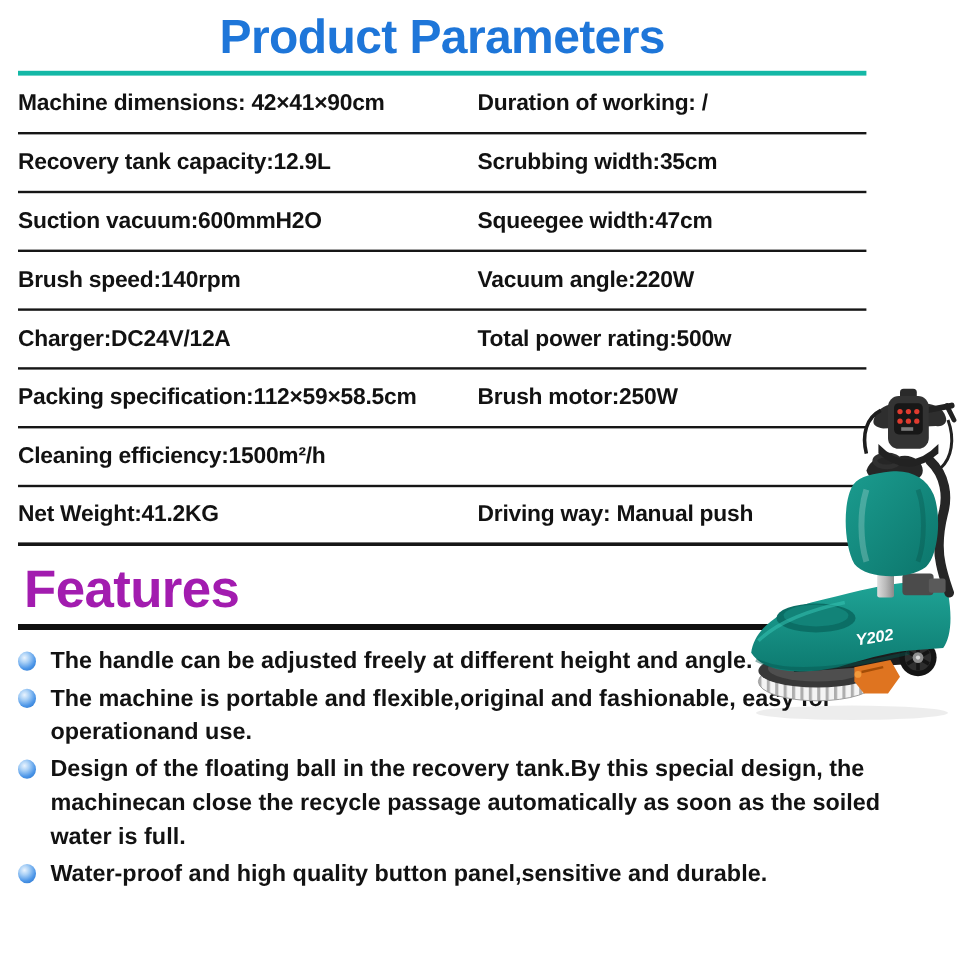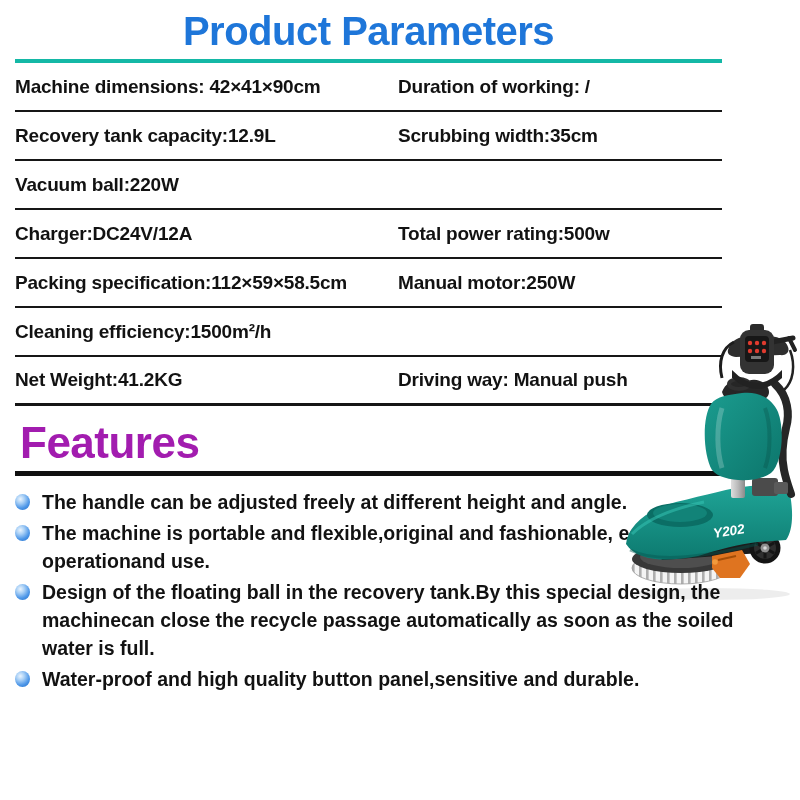--- a/index.html
+++ b/index.html
@@ -56,29 +56,34 @@
   <div class="spec-table">
     <div class="spec-row">
       <span class="cell-left">Machine dimensions: 42×41×90cm</span>
       <span class="cell-right">Duration of working: /</span>
     </div>
     <div class="spec-row">
       <span class="cell-left">Recovery tank capacity:12.9L</span>
       <span class="cell-right">Scrubbing width:35cm</span>
     </div>
     <div class="spec-row">
-      <span class="cell-right">Vacuum ball:220W</span>
+      <span class="cell-left">Suction vacuum:600mmH2O</span>
+      <span class="cell-right">Squeegee width:47cm</span>
+    </div>
+    <div class="spec-row">
+      <span class="cell-left">Brush speed:140rpm</span>
+      <span class="cell-right">Vacuum angle:220W</span>
     </div>
     <div class="spec-row">
       <span class="cell-left">Charger:DC24V/12A</span>
       <span class="cell-right">Total power rating:500w</span>
     </div>
     <div class="spec-row">
       <span class="cell-left">Packing specification:112×59×58.5cm</span>
-      <span class="cell-right">Manual motor:250W</span>
+      <span class="cell-right">Brush motor:250W</span>
     </div>
     <div class="spec-row">
       <span class="cell-left">Cleaning efficiency:1500m²/h</span>
     </div>
     <div class="spec-row">
       <span class="cell-left">Net Weight:41.2KG</span>
       <span class="cell-right">Driving way: Manual push</span>
     </div>
   </div>
 

